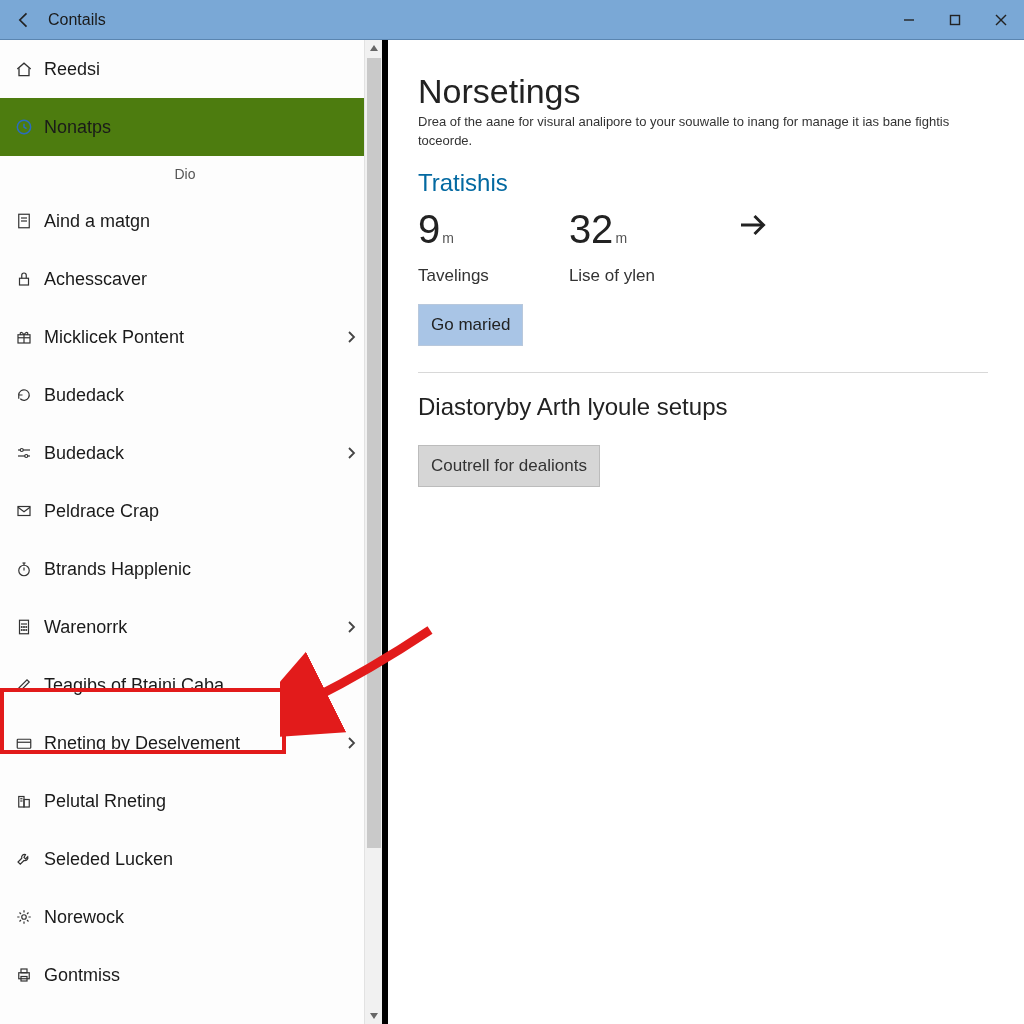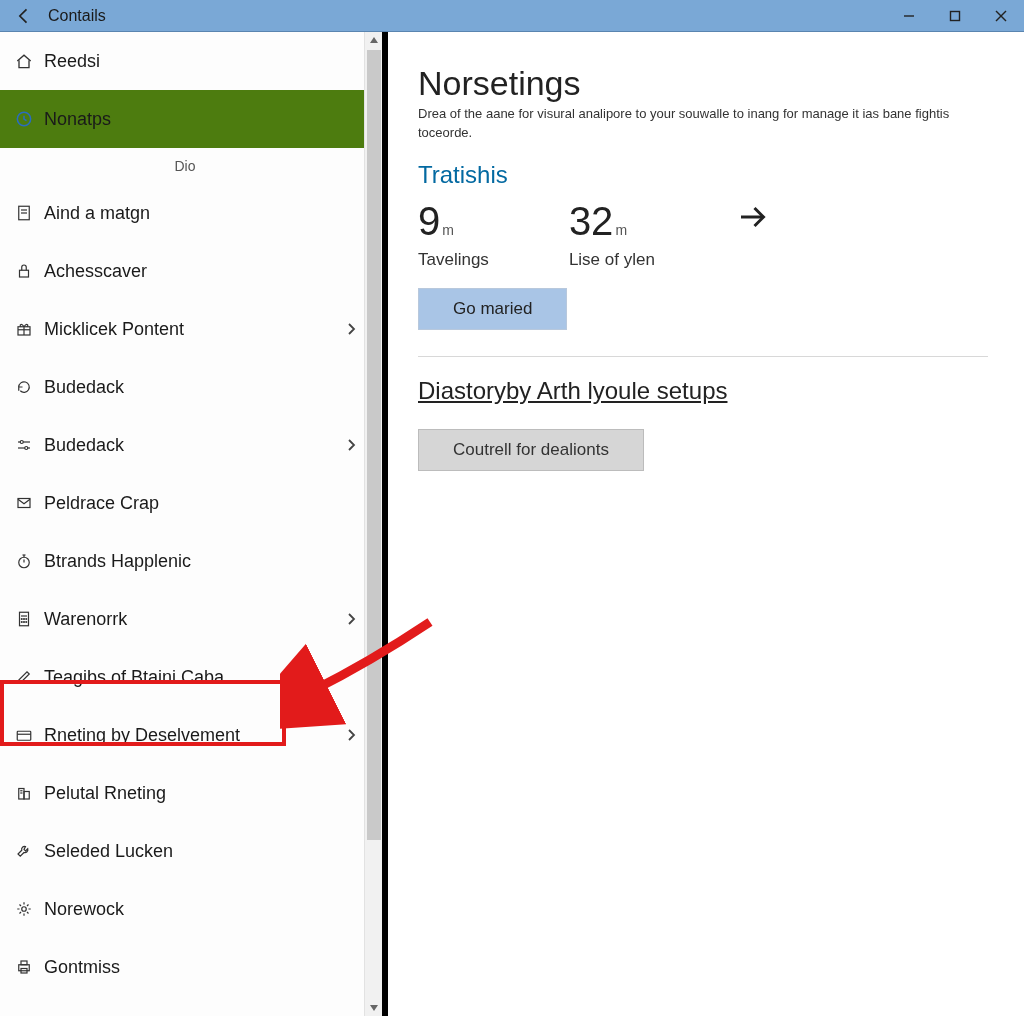--- a/index.html
+++ b/index.html
@@ -1,20 +1,20 @@
 <!DOCTYPE html>
 <html><head>
 <meta charset="utf-8">
 <style>
   * { box-sizing: border-box; margin: 0; padding: 0; }
   html, body { width: 1024px; height: 1024px; overflow: hidden; font-family: "Segoe UI", Arial, sans-serif; background: #fff; }
 
   
   .titlebar {
-    height: 32px;
+    height: 40px;
     background: #7aa8d6;
     display: flex;
     align-items: center;
     padding: 0 0 0 6px;
     border-bottom: 1px solid #5a85b0;
   }
   .titlebar .back {
     width: 36px; height: 36px; display:flex; align-items:center; justify-content:center;
     color: #222;
   }
@@ -88,33 +88,33 @@
   }
 
   
   .content { flex:1; padding: 32px 36px 0 30px; }
   .content h1 { font-size: 34px; font-weight: 400; color:#222; margin-bottom: 2px; }
   .content .desc { font-size: 13px; color:#333; line-height: 1.45; margin-bottom: 18px; max-width: 580px; }
   .content h2 { font-size: 24px; font-weight: 400; color:#0369a1; margin-bottom: 10px; }
   .stats-row { display:flex; align-items:flex-start; gap: 80px; margin-bottom: 8px; }
   .stat .num { font-size: 40px; font-weight: 300; color:#222; display:inline-block; }
   .stat .unit { font-size: 14px; color:#555; margin-left: 2px; }
-  .stat .label { font-size: 17px; color:#333; margin-top: 6px; }
+  .stat .label { font-size: 17px; color:#333; margin-top: 14px; }
   .stat.arrowstat { display:flex; align-items:center; }
   .btn {
-    display:inline-block; padding: 10px 34px;
+    display:inline-block; padding: 10px 12px;
     font-size: 17px;
     border: 1px solid #b8c8dc;
     margin-top: 10px;
     cursor: pointer;
   }
   .btn-primary { background:#a9c5e6; color:#222; }
   .btn-secondary { background:#d6d6d6; color:#333; border-color:#bcbcbc; }
   .hr { border:0; border-top:1px solid #d8d8d8; margin: 26px 0 20px; }
-  .content h3 { font-size: 24px; font-weight:400; color:#222; margin-bottom: 14px; text-decoration: underline; }
+  .content h3 { font-size: 24px; font-weight:400; color:#222; margin-bottom: 14px; }
 
   svg { display:block; }
 </style>
 </head>
 <body>
 
 <div class="titlebar">
   <div class="back">
     <svg width="20" height="20" viewBox="0 0 24 24" fill="none" stroke="#222" stroke-width="2">
         <path d="M15 4 L7 12 L15 20"></path>

